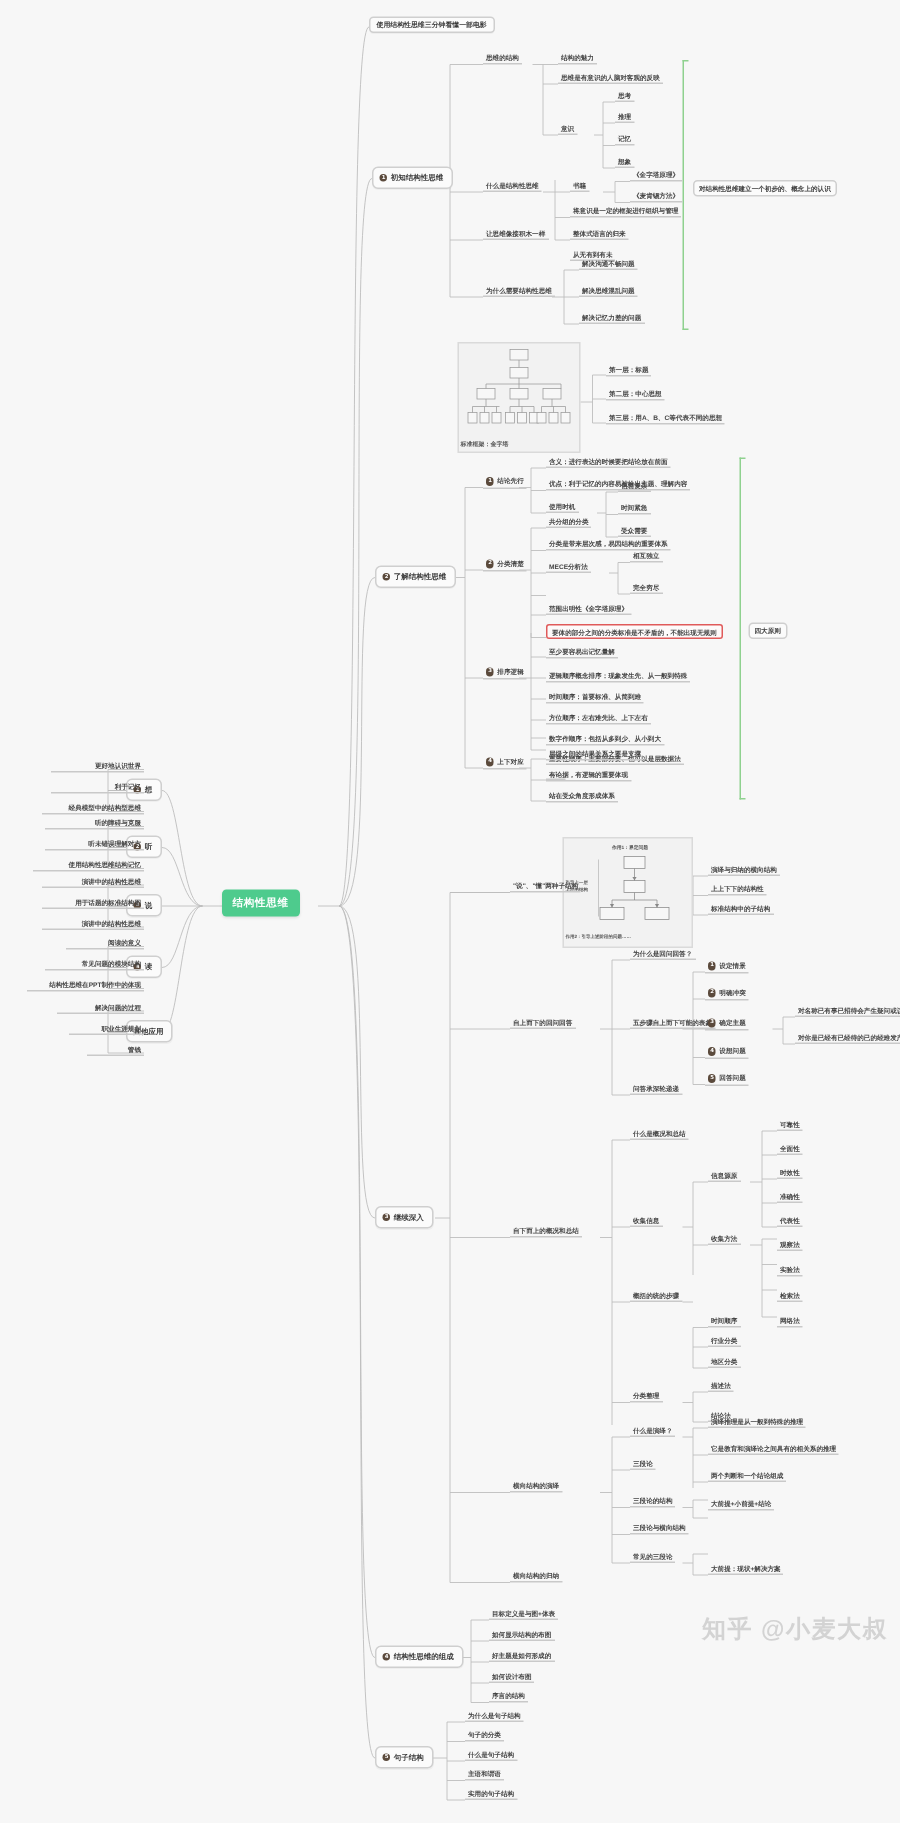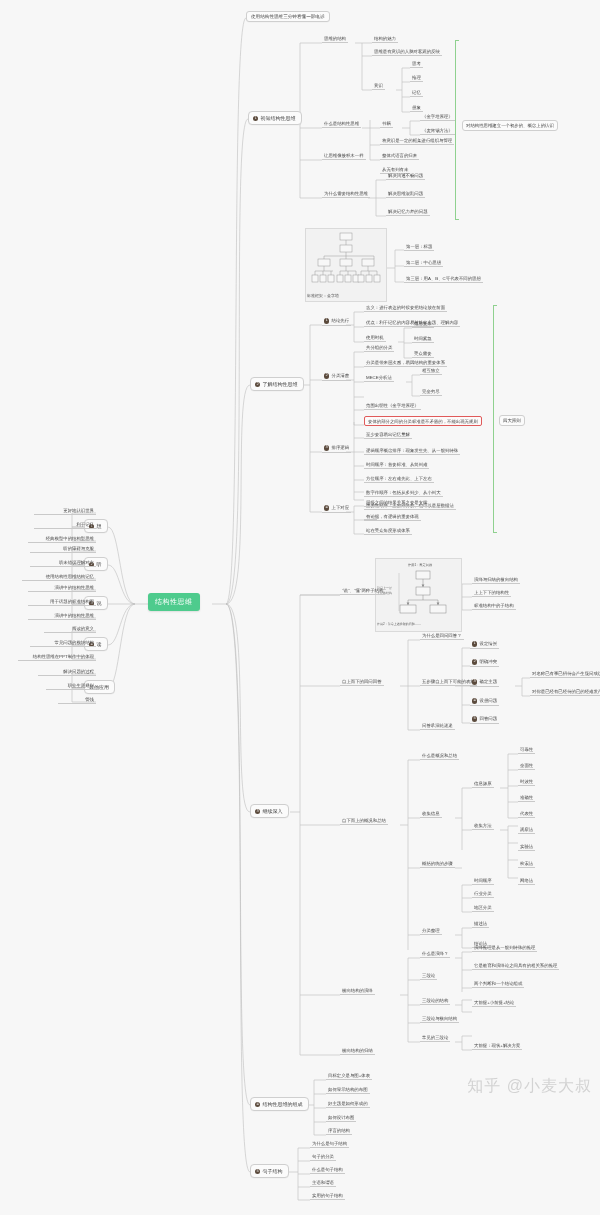--- a/index.html
+++ b/index.html
@@ -2,21 +2,21 @@
 <html><head>
 <meta charset="utf-8">
 <style>
   html,body{margin:0;padding:0;}
   body{
     width:600px;height:1215px;position:relative;overflow:hidden;
     background:#f7f7f7;
     font-family:"Liberation Sans","DejaVu Sans",sans-serif;
     font-size:4.4px;color:#3a3a3a;
   }
-  #canvas{position:absolute;left:0;top:0;width:600px;height:1105px;}
+  #canvas{position:absolute;left:0;top:0;width:600px;height:1105px;font-weight:bold;}
   svg.links{position:absolute;left:0;top:0;width:600px;height:1215px;pointer-events:none;}
   
   .leaf{
     position:absolute;white-space:nowrap;color:#444;
     font-size:4.4px;padding:0 2px 1px 2px;
     border-bottom:0.6px solid #c9c9c9;
   }
   .leaf.ra{text-align:right;}
   
   .boxed{

